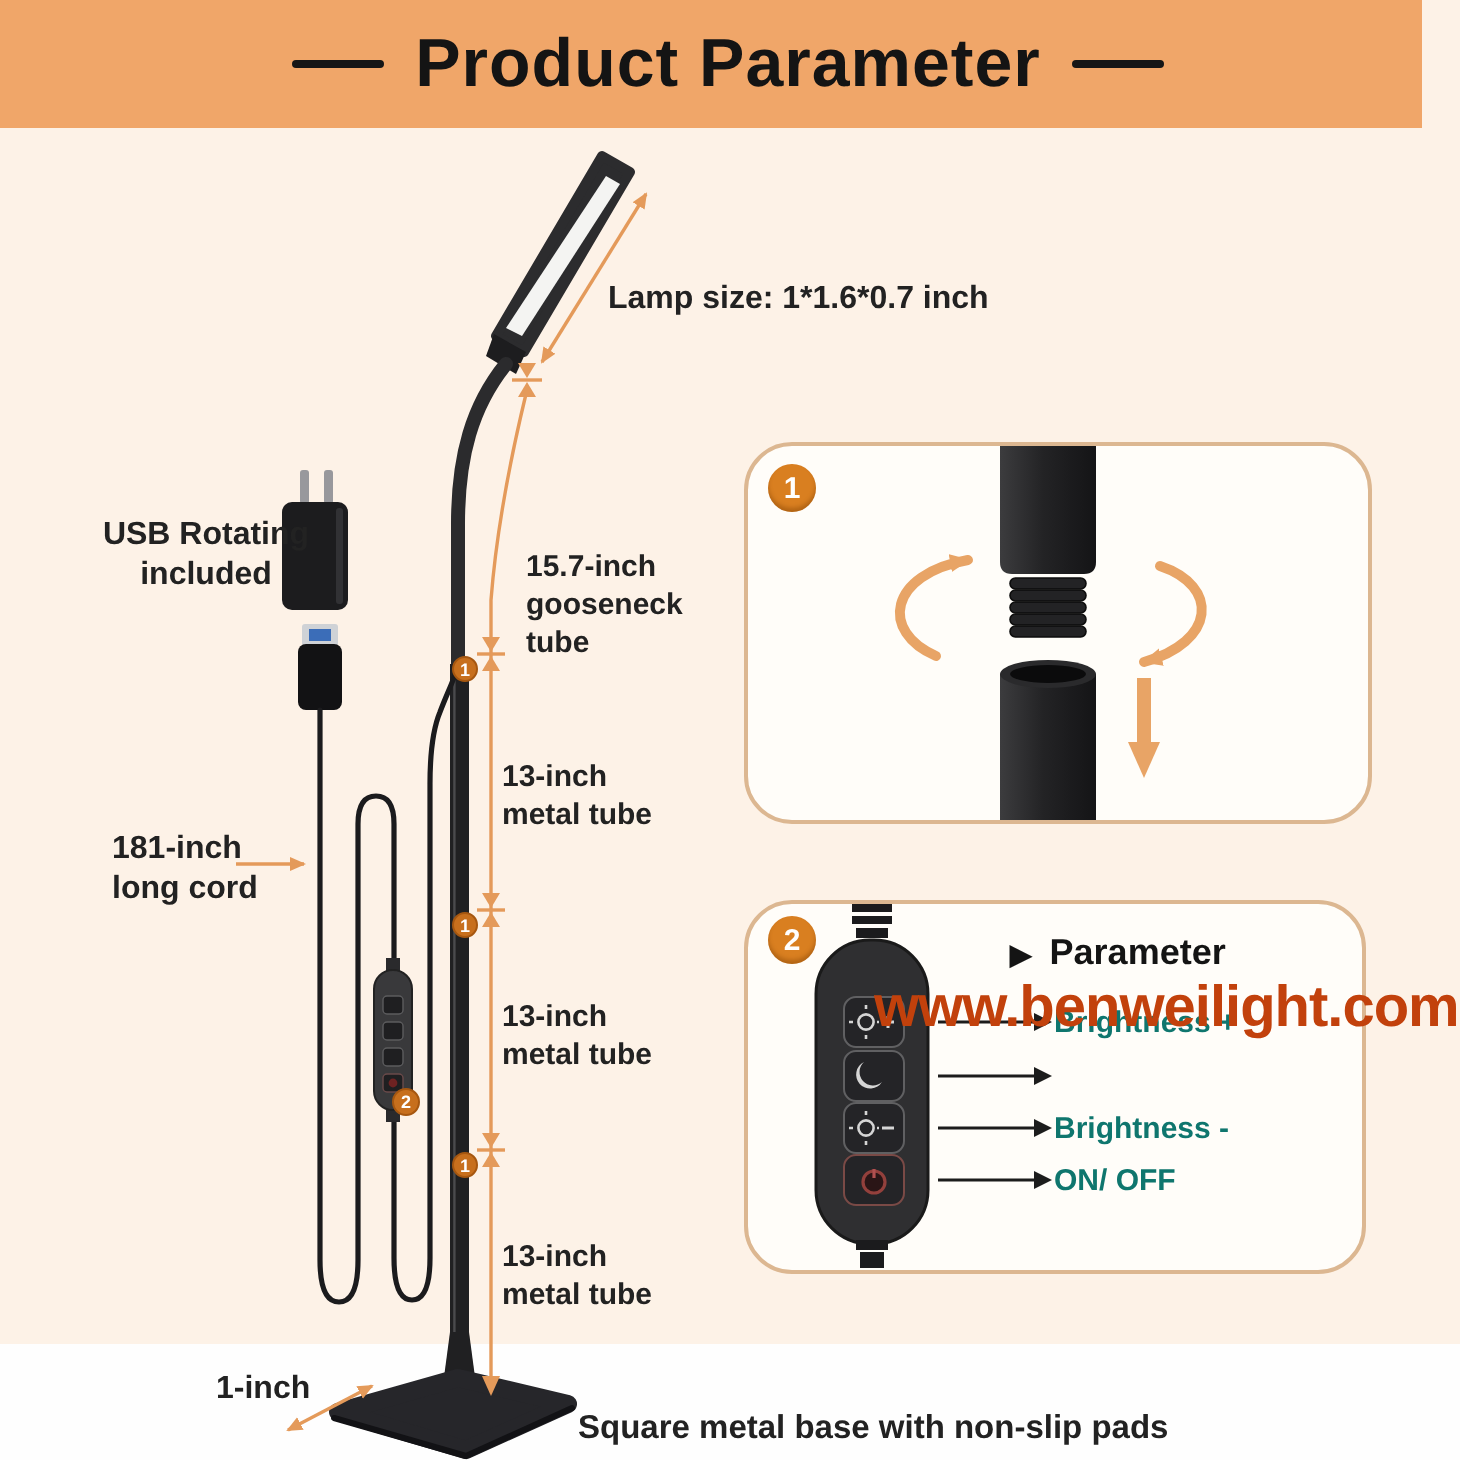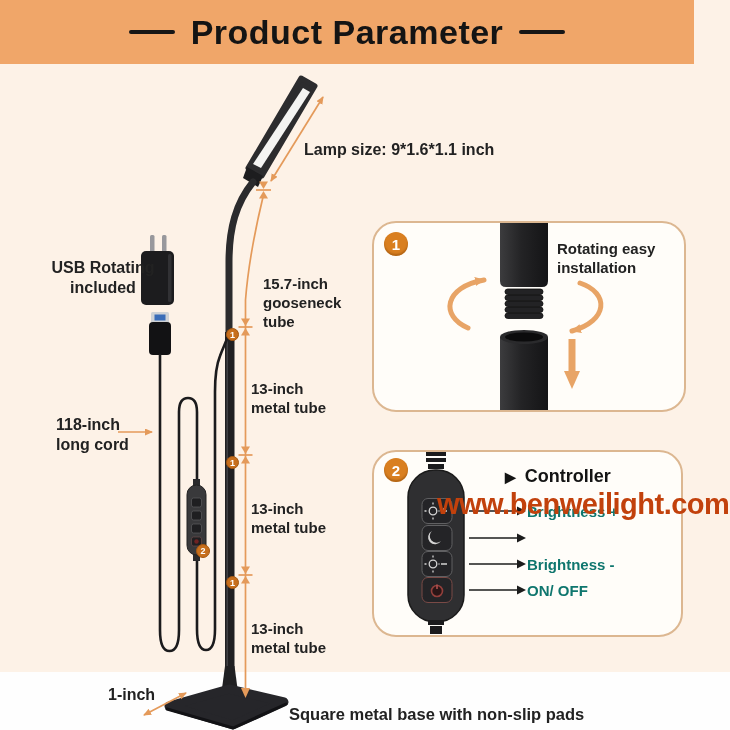--- a/index.html
+++ b/index.html
@@ -1,20 +1,20 @@
 <!DOCTYPE html>
 <html><head>
 <meta charset="utf-8">
 <style>
   html,body{margin:0;padding:0;}
   body{width:730px;height:730px;font-family:"Liberation Sans",sans-serif;}
   #stage{position:relative;width:730px;height:730px;background:#fdf2e7;overflow:hidden;}
   
   #header{position:absolute;left:0;top:0;width:694px;height:64px;background:#f0a669;
-          display:flex;align-items:center;justify-content:center;gap:16px;z-index:5;}
+          display:flex;align-items:center;justify-content:center;gap:16px;z-index:5;padding-left:17px;}
   #header .dash{width:46px;height:4px;background:#161616;border-radius:2px;}
   #header .title{font-size:34px;font-weight:bold;color:#141414;letter-spacing:0.5px;}
   
   #bottom-strip{position:absolute;left:0;top:672px;width:730px;height:58px;background:#fefefe;z-index:1;}
   
   #art{position:absolute;left:0;top:0;z-index:2;}
   
   .lbl{position:absolute;z-index:4;font-weight:bold;color:#222;font-size:15px;line-height:1.25;}
   .nowrap{white-space:nowrap;}
   
@@ -135,27 +135,27 @@
         </g>
       <path d="M241,688 L250,688 L245.5,698 Z"></path>
     </g>
   </svg>
 
   <div class="badge-sm" style="left:226px;top:328px;">1</div>
   <div class="badge-sm" style="left:226px;top:456px;">1</div>
   <div class="badge-sm" style="left:226px;top:576px;">1</div>
   <div class="badge-sm" style="left:196px;top:544px;width:14px;height:14px;">2</div>
 
-  <div class="lbl nowrap" style="left:304px;top:140px;font-size:16px;">Lamp size: 9*1.6*1.1 inch</div>
+  <div class="lbl nowrap" style="left:304px;top:140px;font-size:16px;">Lamp size: 1*1.6*0.7 inch</div>
   <div class="lbl" style="left:263px;top:255px;width:112px;margin-top:20px;">15.7-inch gooseneck tube</div>
   <div class="lbl" style="left:251px;top:380px;width:90px;">13-inch metal tube</div>
   <div class="lbl" style="left:251px;top:500px;width:90px;">13-inch metal tube</div>
   <div class="lbl" style="left:251px;top:620px;width:90px;">13-inch metal tube</div>
   <div class="lbl" style="left:38px;top:258px;width:130px;text-align:center;font-size:16px;">USB Rotating included</div>
-  <div class="lbl" style="left:56px;top:415px;width:100px;font-size:16px;">118-inch long cord</div>
+  <div class="lbl" style="left:56px;top:415px;width:100px;font-size:16px;">181-inch long cord</div>
   <div class="lbl nowrap" style="left:108px;top:685px;font-size:16px;">1-inch</div>
   <div class="lbl nowrap" style="left:289px;top:704px;font-size:16.5px;">Square metal base with non-slip pads</div>
 
   <div class="panel" id="panel1">
     <svg width="310" height="187" viewBox="0 0 310 187">
       <path d="M126,0 L174,0 L174,58 Q174,64 168,64 L132,64 Q126,64 126,58 Z" fill="url(#tubeG)"></path>
       <g>
         <rect x="131" y="66" width="38" height="5.5" rx="2.7" fill="#232325" stroke="#0d0d0d" stroke-width="0.8"></rect>
         <rect x="131" y="72" width="38" height="5.5" rx="2.7" fill="#232325" stroke="#0d0d0d" stroke-width="0.8"></rect>
         <rect x="131" y="78" width="38" height="5.5" rx="2.7" fill="#232325" stroke="#0d0d0d" stroke-width="0.8"></rect>
@@ -171,21 +171,20 @@
         <path d="M94,105 C66,93 70,64 110,57" marker-end="url(#arrBig)"></path>
         <path d="M206,60 C236,70 234,98 198,108" marker-end="url(#arrBig)"></path>
       </g>
       <g>
         <line x1="198" y1="116" x2="198" y2="150" stroke="#e8a466" stroke-width="7"></line>
         <path d="M190,148 L206,148 L198,166 Z" fill="#e8a466"></path>
       </g>
     </svg>
   </div>
   <div class="badge-lg" style="left:384px;top:232px;">1</div>
-  <div class="lbl" style="left:557px;top:240px;width:130px;">Rotating easy installation</div>
 
   <div class="panel" id="panel2">
     <svg width="307" height="183" viewBox="0 0 307 183">
       <g fill="#1b1b1d">
         <rect x="52" y="0" width="20" height="4"></rect>
           <rect x="52" y="6" width="20" height="4"></rect>
           <rect x="54" y="12" width="16" height="5"></rect>
       </g>
       <rect x="34" y="18" width="56" height="152" rx="27" fill="#2f2f31" stroke="#1a1a1a" stroke-width="1.5"></rect>
       <g fill="#1b1b1d">
@@ -226,21 +225,21 @@
           <path d="M143,81.5 L143,90.5 L152,86 Z" fill="#1c1c1c"></path>
         <line x1="95" y1="112" x2="143" y2="112" stroke="#1c1c1c" stroke-width="1.6"></line>
           <path d="M143,107.5 L143,116.5 L152,112 Z" fill="#1c1c1c"></path>
         <line x1="95" y1="138" x2="143" y2="138" stroke="#1c1c1c" stroke-width="1.6"></line>
           <path d="M143,133.5 L143,142.5 L152,138 Z" fill="#1c1c1c"></path>
       </g>
     </svg>
   </div>
   <div class="badge-lg" style="left:384px;top:458px;">2</div>
   <div id="p2-header">
-    <span class="tri">▶</span><span>Controller</span>
+    <span class="tri">▶</span><span>Parameter</span>
   </div>
   <div class="p2-row" style="top:503px;">Brightness +</div>
   <div class="p2-row" style="top:556px;">Brightness -</div>
   <div class="p2-row" style="top:582px;">ON/ OFF</div>
 
   <div id="watermark">www.benweilight.com</div>
 
 </div>
 
 </body></html>

